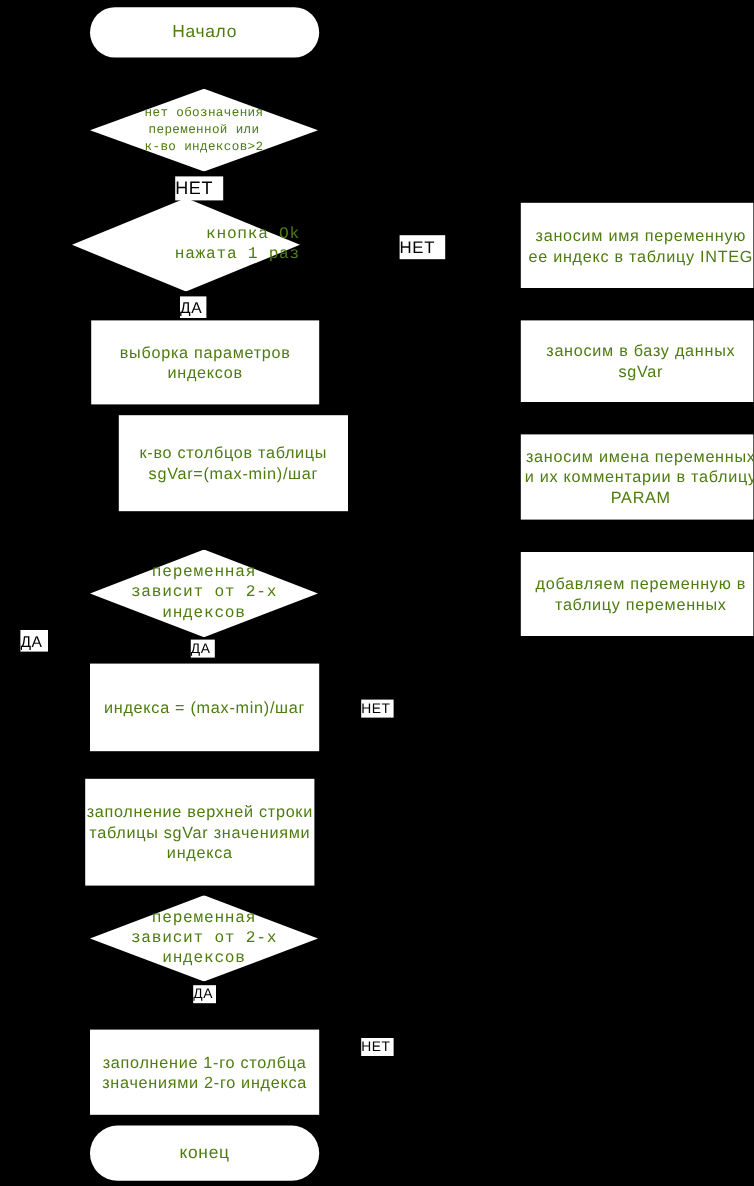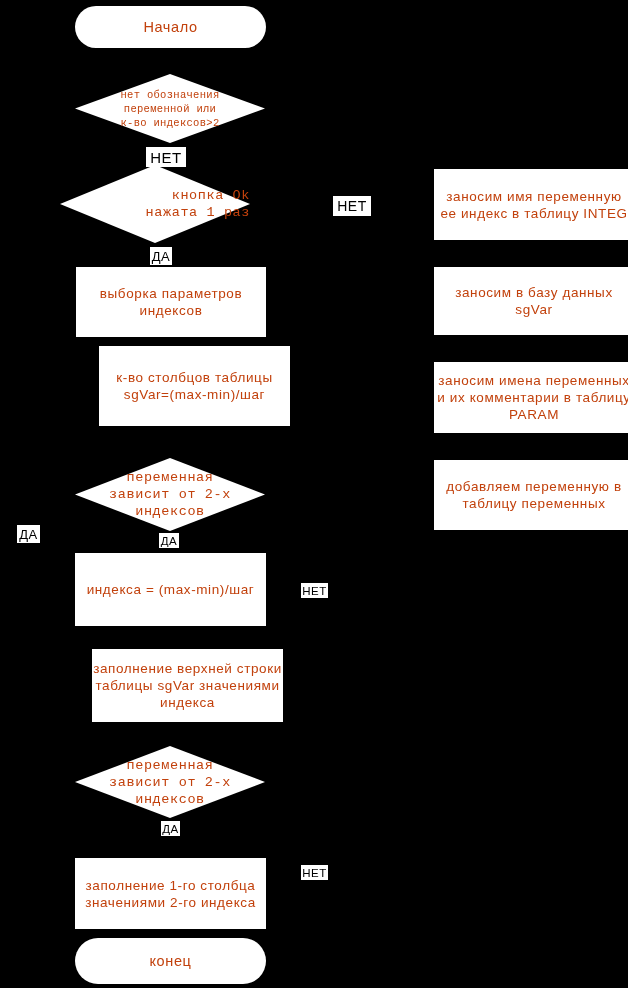--- a/index.html
+++ b/index.html
@@ -12,21 +12,21 @@
     position: relative;
     width: 628px;
     height: 988px;
     background: #000000;
     overflow: hidden;
     color: #000000;
   }
   .node {
     position: absolute;
     background: #ffffff;
-    color: #c2410c;
+    color: #4d7c0f;
     display: flex;
     flex-direction: column;
     align-items: center;
     justify-content: center;
     text-align: center;
     overflow: hidden;
     font-size: 13.5px;
     line-height: 17px;
     letter-spacing: 0.6px;
   }
@@ -47,21 +47,20 @@
     clip-path: polygon(50% 0, 100% 50%, 50% 100%, 0 50%);
   }
   .diamond .ln { position: relative; z-index: 1; font-family: Liberation Mono, monospace; }
   .small-text { font-size: 10.5px; line-height: 14px; letter-spacing: 0.3px; }
   .tag {
     position: absolute;
     background: #ffffff;
     color: #000000;
     display: flex;
     align-items: center;
-    justify-content: center;
     overflow: hidden;
     white-space: nowrap;
     letter-spacing: 0.5px;
   }
 </style>
 </head>
 <body>
 
 <div class="stage">
 
@@ -117,21 +116,21 @@
   </div>
 
   <div class="node" style="left:75px; top:553px; width:191px; height:73px;">
     <span class="ln">индекса = (max-min)/шаг</span>
   </div>
 
   <div class="tag" style="left:301px; top:583px; width:27px; height:15px; font-size:11.5px;">
     <span>НЕТ</span>
   </div>
 
-  <div class="node" style="left:92px; top:649px; width:191px; height:73px;">
+  <div class="node" style="left:71px; top:649px; width:191px; height:89px;">
     <span class="ln">заполнение верхней строки</span>
     <span class="ln">таблицы sgVar значениями</span>
     <span class="ln">индекса</span>
   </div>
 
   <div class="node diamond" style="left:75px; top:746px; width:190px; height:72px;">
     <span class="ln">переменная</span>
     <span class="ln">зависит от 2-х</span>
     <span class="ln">индексов</span>
   </div>

